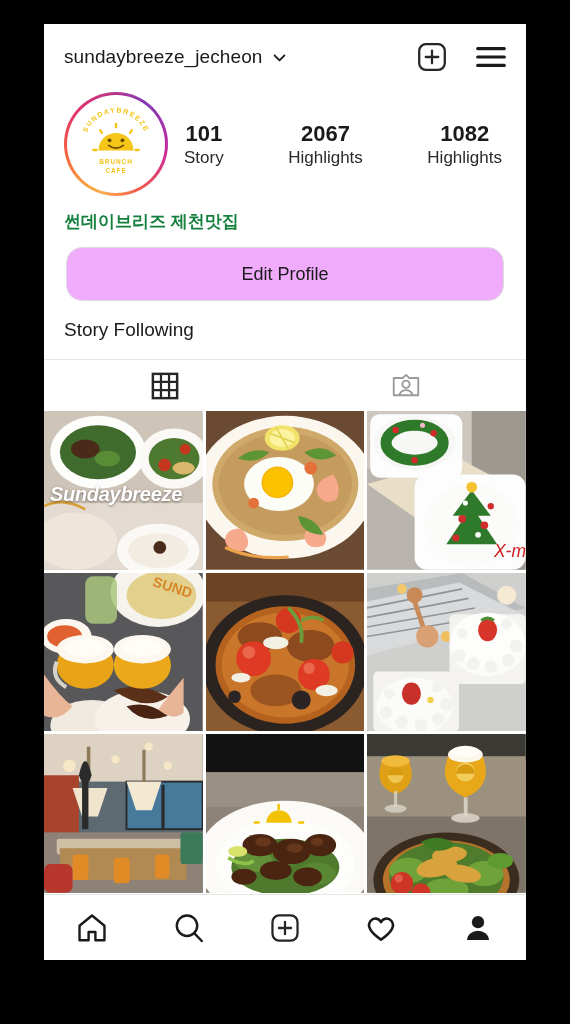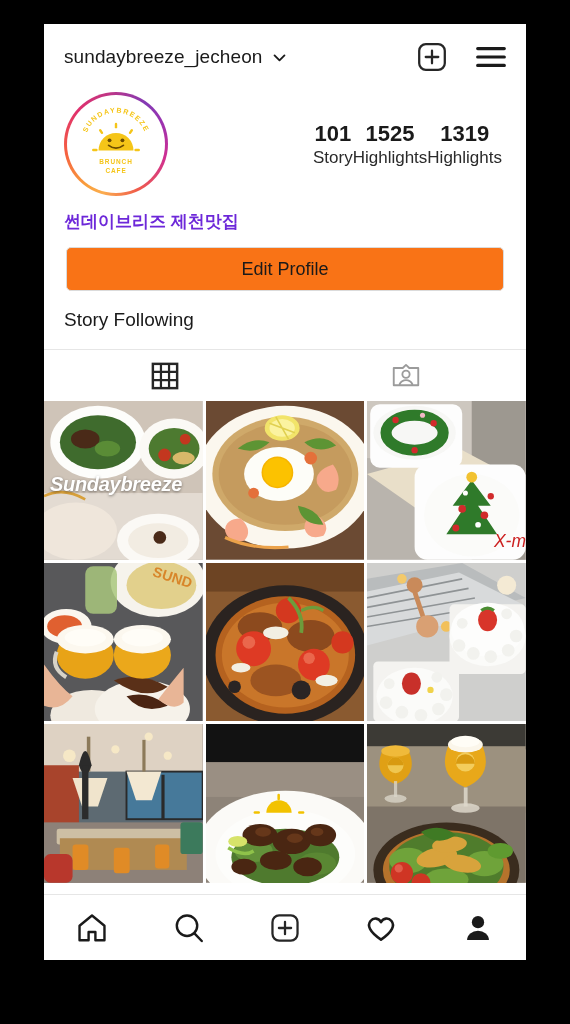--- a/index.html
+++ b/index.html
@@ -55,38 +55,38 @@
     width: 100%; height: 100%; border-radius: 50%;
     background: #fff; padding: 3px;
   }
   .avatar-logo {
     width: 100%; height: 100%; border-radius: 50%;
     background: #fff; overflow: hidden;
     display: block;
   }
   .stats {
     display: flex; flex: 1 1 auto;
-    justify-content: flex-end; align-items: center;
+    justify-content: space-between; align-items: center;
     padding-left: 16px; padding-right: 4px;
   }
   .stat { text-align: center; line-height: 1.25; }
   .stat-num { font-size: 22px; font-weight: bold; color: #1a1a1a; }
   .stat-lbl { font-size: 17px; color: #2a2a2a; }
 
   
   .bio {
     padding: 14px 20px 0 20px;
-    font-size: 17px; font-weight: bold; color: #6d28d9;
+    font-size: 17px; font-weight: bold; color: #15803d;
     flex: 0 0 auto;
   }
   .edit-wrap { padding: 14px 22px 0 22px; flex: 0 0 auto; }
   .edit-btn {
-    width: 100%; height: 44px;
-    border: 1px solid #dbdbdb; border-radius: 5px;
-    background: #f97316; color: #1a1a1a;
+    width: 100%; height: 54px;
+    border: 1px solid #dbdbdb; border-radius: 16px;
+    background: #f0abfc; color: #1a1a1a;
     font-size: 18px; font-family: "Liberation Sans", sans-serif;
     display: flex; align-items: center; justify-content: center;
   }
   .highlights {
     padding: 18px 20px 0 20px;
     font-size: 19px; color: #1a1a1a;
     flex: 0 0 auto;
   }
   .hl-spacer { height: 18px; flex: 0 0 auto; }
 
@@ -194,25 +194,25 @@
         </svg>
       </div>
     </div>
 
     <div class="stats">
       <div class="stat">
         <div class="stat-num">101</div>
         <div class="stat-lbl">Story</div>
       </div>
       <div class="stat">
-        <div class="stat-num">1525</div>
+        <div class="stat-num">2067</div>
         <div class="stat-lbl">Highlights</div>
       </div>
       <div class="stat">
-        <div class="stat-num">1319</div>
+        <div class="stat-num">1082</div>
         <div class="stat-lbl">Highlights</div>
       </div>
     </div>
   </div>
 
   <div class="bio">썬데이브리즈 제천맛집</div>
 
   <div class="edit-wrap">
     <button class="edit-btn">Edit Profile</button>
   </div>

